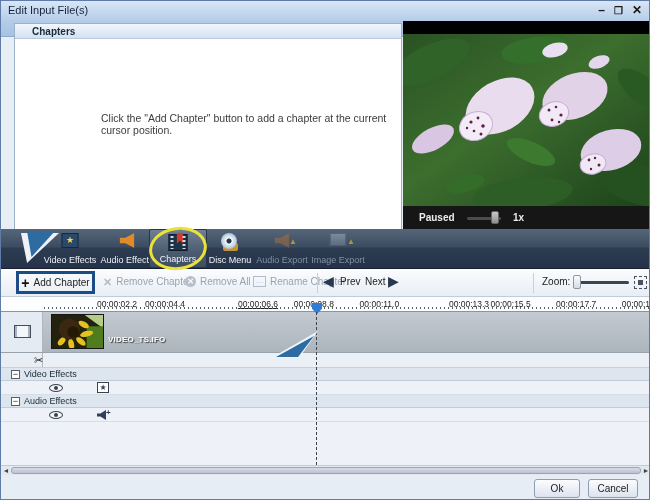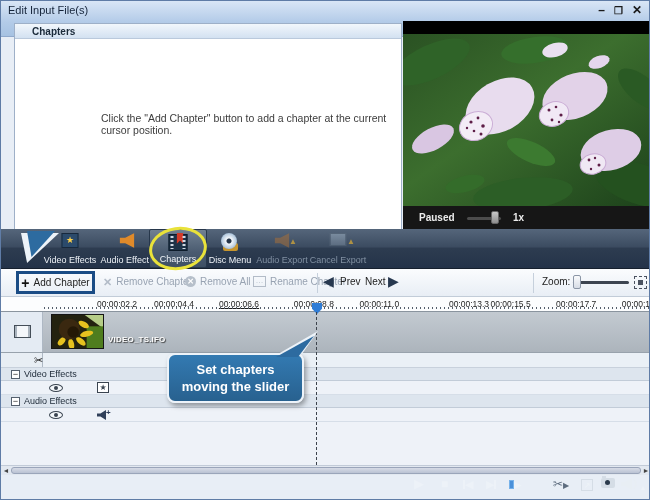--- a/index.html
+++ b/index.html
@@ -254,21 +254,21 @@
       <span class="lbl">Disc Menu</span>
     </div>
     <div class="tab disabled" style="left:252px">
       <span class="ic ic-aexp"></span>
       <span class="up-arrow" style="left:36px; top:8px;">▲</span>
       <span class="lbl">Audio Export</span>
     </div>
     <div class="tab disabled" style="left:308px">
       <span class="ic ic-iexp"></span>
       <span class="up-arrow" style="left:38px; top:8px;">▲</span>
-      <span class="lbl">Cancel Export</span>
+      <span class="lbl">Image Export</span>
     </div>
 
     <div id="pb-track"></div>
     <div id="pb-handle"></div>
     <span class="pbtn" style="left:413px">▶</span>
     <span class="pbtn" style="left:440px; font-size:12px">■</span>
     <span class="pbtn" style="left:462px"><span class="bar"></span><span style="font-size:11px">◀</span></span>
     <span class="pbtn" style="left:485px"><span style="font-size:11px">▶</span><span class="bar"></span></span>
     <span class="pbtn" style="left:508px"><span class="bluebar"></span><span style="font-size:10px">▶</span></span>
     <span class="pbtn dim" style="left:552px; font-size:12px"><span>✂</span><span style="font-size:8px">▶</span></span>
@@ -304,22 +304,22 @@
     <div class="vsep" style="left:532px"></div>
     <span id="zoomlbl">Zoom:</span>
     <div id="zoom-track"></div>
     <div id="zoom-handle"></div>
     <span class="ic-fit"></span>
   </div>
 
   <div id="ruler">
     <div id="ruler-ticks">
         <span class="rtick" style="left: 116px;">00:00:02.2</span>
-        <span class="rtick" style="left: 173px;">00:00:04.4</span>
-        <span class="rtick" style="left: 238px; text-decoration: underline;">00:00:06.6</span>
+        <span class="rtick" style="left: 164px;">00:00:04.4</span>
+        <span class="rtick" style="left: 257px; text-decoration: underline;">00:00:06.6</span>
         <span class="rtick" style="left: 312.8px;">00:00:08.8</span>
         <span class="rtick" style="left: 378.4px;">00:00:11.0</span>
         <span class="rtick" style="left: 444px; padding-left: 48px;">00:00:13.3</span>
         <span class="rtick" style="left: 509.6px;">00:00:15.5</span>
         <span class="rtick" style="left: 575.2px;">00:00:17.7</span>
         <span class="rtick" style="left: 640.8px;">00:00:19.9</span>
       </div>
     <div id="ruler-dots"></div>
   </div>
 
@@ -374,22 +374,25 @@
 
   <div id="cursor-handle"></div>
   <div id="cursor-line"></div>
 
   <div id="hscroll">
     <span class="sarrow" style="left:0">◄</span>
     <div id="hthumb"></div>
     <span class="sarrow" style="right:0">►</span>
   </div>
 
+  <div id="footer">
+    <div class="fbtn" id="btn-ok">Ok</div>
+    <div class="fbtn" id="btn-cancel">Cancel</div>
+  </div>
 
   <div class="tail" id="tail-add-w"></div>
   <div class="tail" id="tail-add-b"></div>
 
   <div class="tail" id="tail-slider-w"></div>
   <div class="tail" id="tail-slider-b"></div>
-  <div class="callout" id="callout-slider">Set chapters moving the slider</div>
 
   <div id="yellow-ellipse"></div>
 </div>
 
 </body></html>

